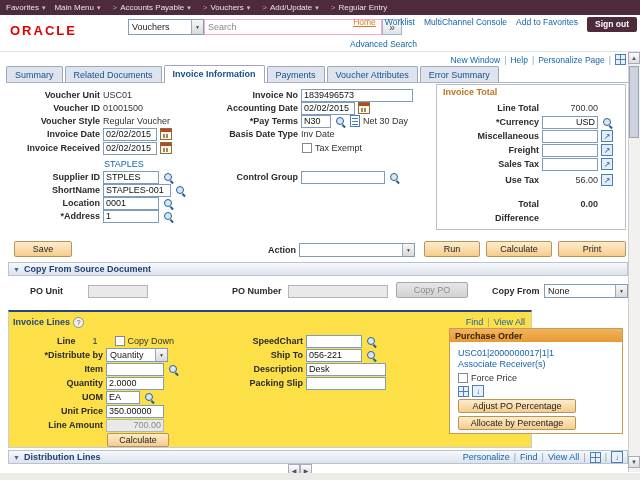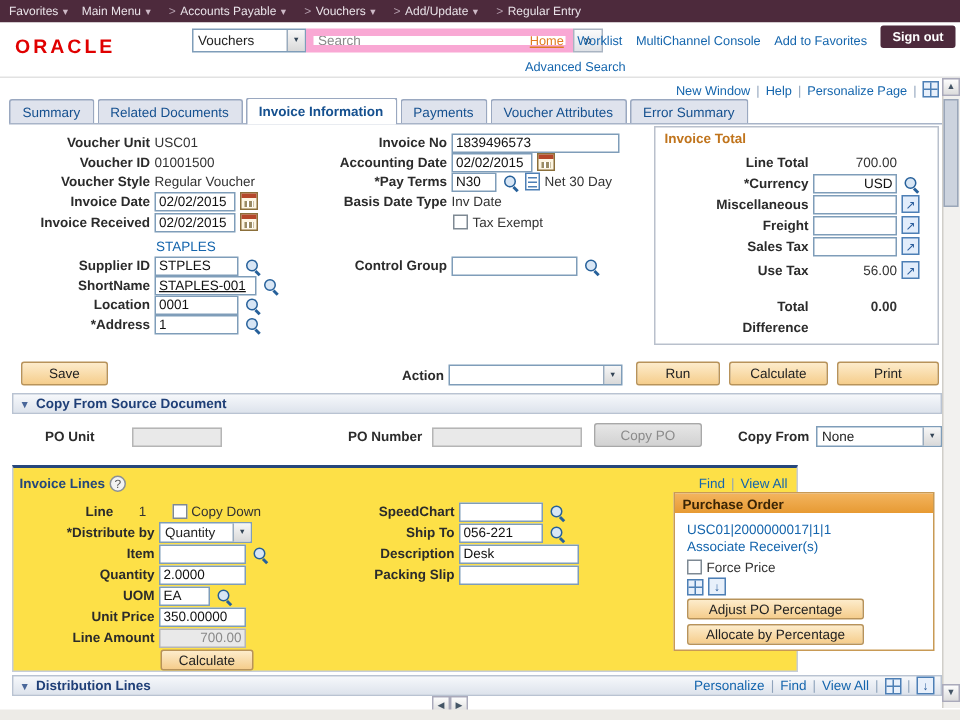--- a/index.html
+++ b/index.html
@@ -45,26 +45,26 @@
   .ico-help::before { content:"?"; }
   .tri::before { content:"▼"; font-size:7px; color:#49679a; margin-right:4px; }
   
   .topbar { position:absolute; left:0; top:0; width:640px; height:15px; background:#4d2a3c; color:#e9e2e8; display:flex; align-items:center; padding:0 6px; font-size:8px; white-space:nowrap; }
   .tb-menu { display:inline-flex; align-items:center; margin-right:9px; cursor:pointer; }
   
   .hdrband { position:absolute; left:0; top:15px; width:640px; height:37px; background:#fff; border-bottom:1px solid #e2e2e2; }
   .logo { position:absolute; left:10px; top:23px; font-size:13px; font-weight:bold; color:#e00000; letter-spacing:2px; }
   .search { position:absolute; left:128px; top:19px; height:16px; display:flex; align-items:center; }
   .scope { width:76px; height:16px; }
-  .sinp { width:178px; height:16px; border:5px solid #f9a8d4; padding:0 3px; font-size:9px; font-family:"Liberation Sans",sans-serif; color:#333; }
+  .sinp { width:178px; height:16px; border:1px solid #f9a8d4; padding:0 3px; font-size:9px; font-family:"Liberation Sans",sans-serif; color:#333; }
   .sinp::placeholder { color:#8a8a8a; }
   .gobtn { width:20px; height:16px; border:1px solid #a9b4c2; background:linear-gradient(#fbfbfb,#dfe2e7); display:inline-flex; align-items:center; justify-content:center; cursor:pointer; }
   .gobtn::before { content:"»"; font-size:10px; color:#345; }
   .adv { position:absolute; left:350px; top:39px; font-size:8.5px; }
-  .hdrlinks { position:absolute; top:17px; right:3px; display:flex; align-items:flex-end; gap:9px; font-size:8.5px; }
+  .hdrlinks { position:absolute; top:17px; right:3px; display:flex; align-items:flex-start; gap:9px; font-size:8.5px; }
   .home { color:#e07a1f; text-decoration:underline; }
   .signout { background:#4d2a3c; color:#fff; padding:2px 8px 3px; border-radius:2px; font-weight:bold; cursor:pointer; }
   .pagebar { position:absolute; top:54px; right:14px; display:flex; align-items:center; gap:3px; font-size:8.5px; }
   
   .tabs { position:absolute; left:6px; top:64px; width:622px; height:19px; display:flex; align-items:flex-end; gap:2px; border-bottom:1px solid #a8b4c8; }
   .tab { height:16px; display:flex; align-items:center; padding:0 8px; background:#dfe3ed; border:1px solid #9aa8c0; border-bottom:none; border-radius:2px 2px 0 0; color:#15508f; cursor:pointer; }
   .tab.active { background:#fff; font-weight:bold; height:18px; margin-bottom:-1px; padding-bottom:1px; }
   
   .groupbox { position:absolute; border:1px solid #b9c0cc; background:#fff; }
   .it-title { position:absolute; left:6px; top:2px; font-weight:bold; color:#c0741c; }
@@ -179,21 +179,21 @@
   <div class="row" style="left:104px;top:157px">
       <a>STAPLES</a>
     </div>
   <div class="row" style="left:8px;top:170px">
       <span class="lbl r w92">Supplier ID</span>
       <input class="inp" style="width: 56px;" value="STPLES">
       <span class="ico-lookup"></span>
     </div>
   <div class="row" style="left:8px;top:183px">
       <span class="lbl r w92">ShortName</span>
-      <input class="inp" style="width: 68px; text-decoration: underline;" value="STAPLES-001">
+      <input class="inp" style="width: 68px;" value="STAPLES-001">
       <span class="ico-lookup"></span>
     </div>
   <div class="row" style="left:8px;top:196px">
       <span class="lbl r w92">Location</span>
       <input class="inp" style="width: 56px;" value="0001">
       <span class="ico-lookup"></span>
     </div>
   <div class="row" style="left:8px;top:209px">
       <span class="lbl r w92">*Address</span>
       <input class="inp" style="width: 56px;" value="1">

